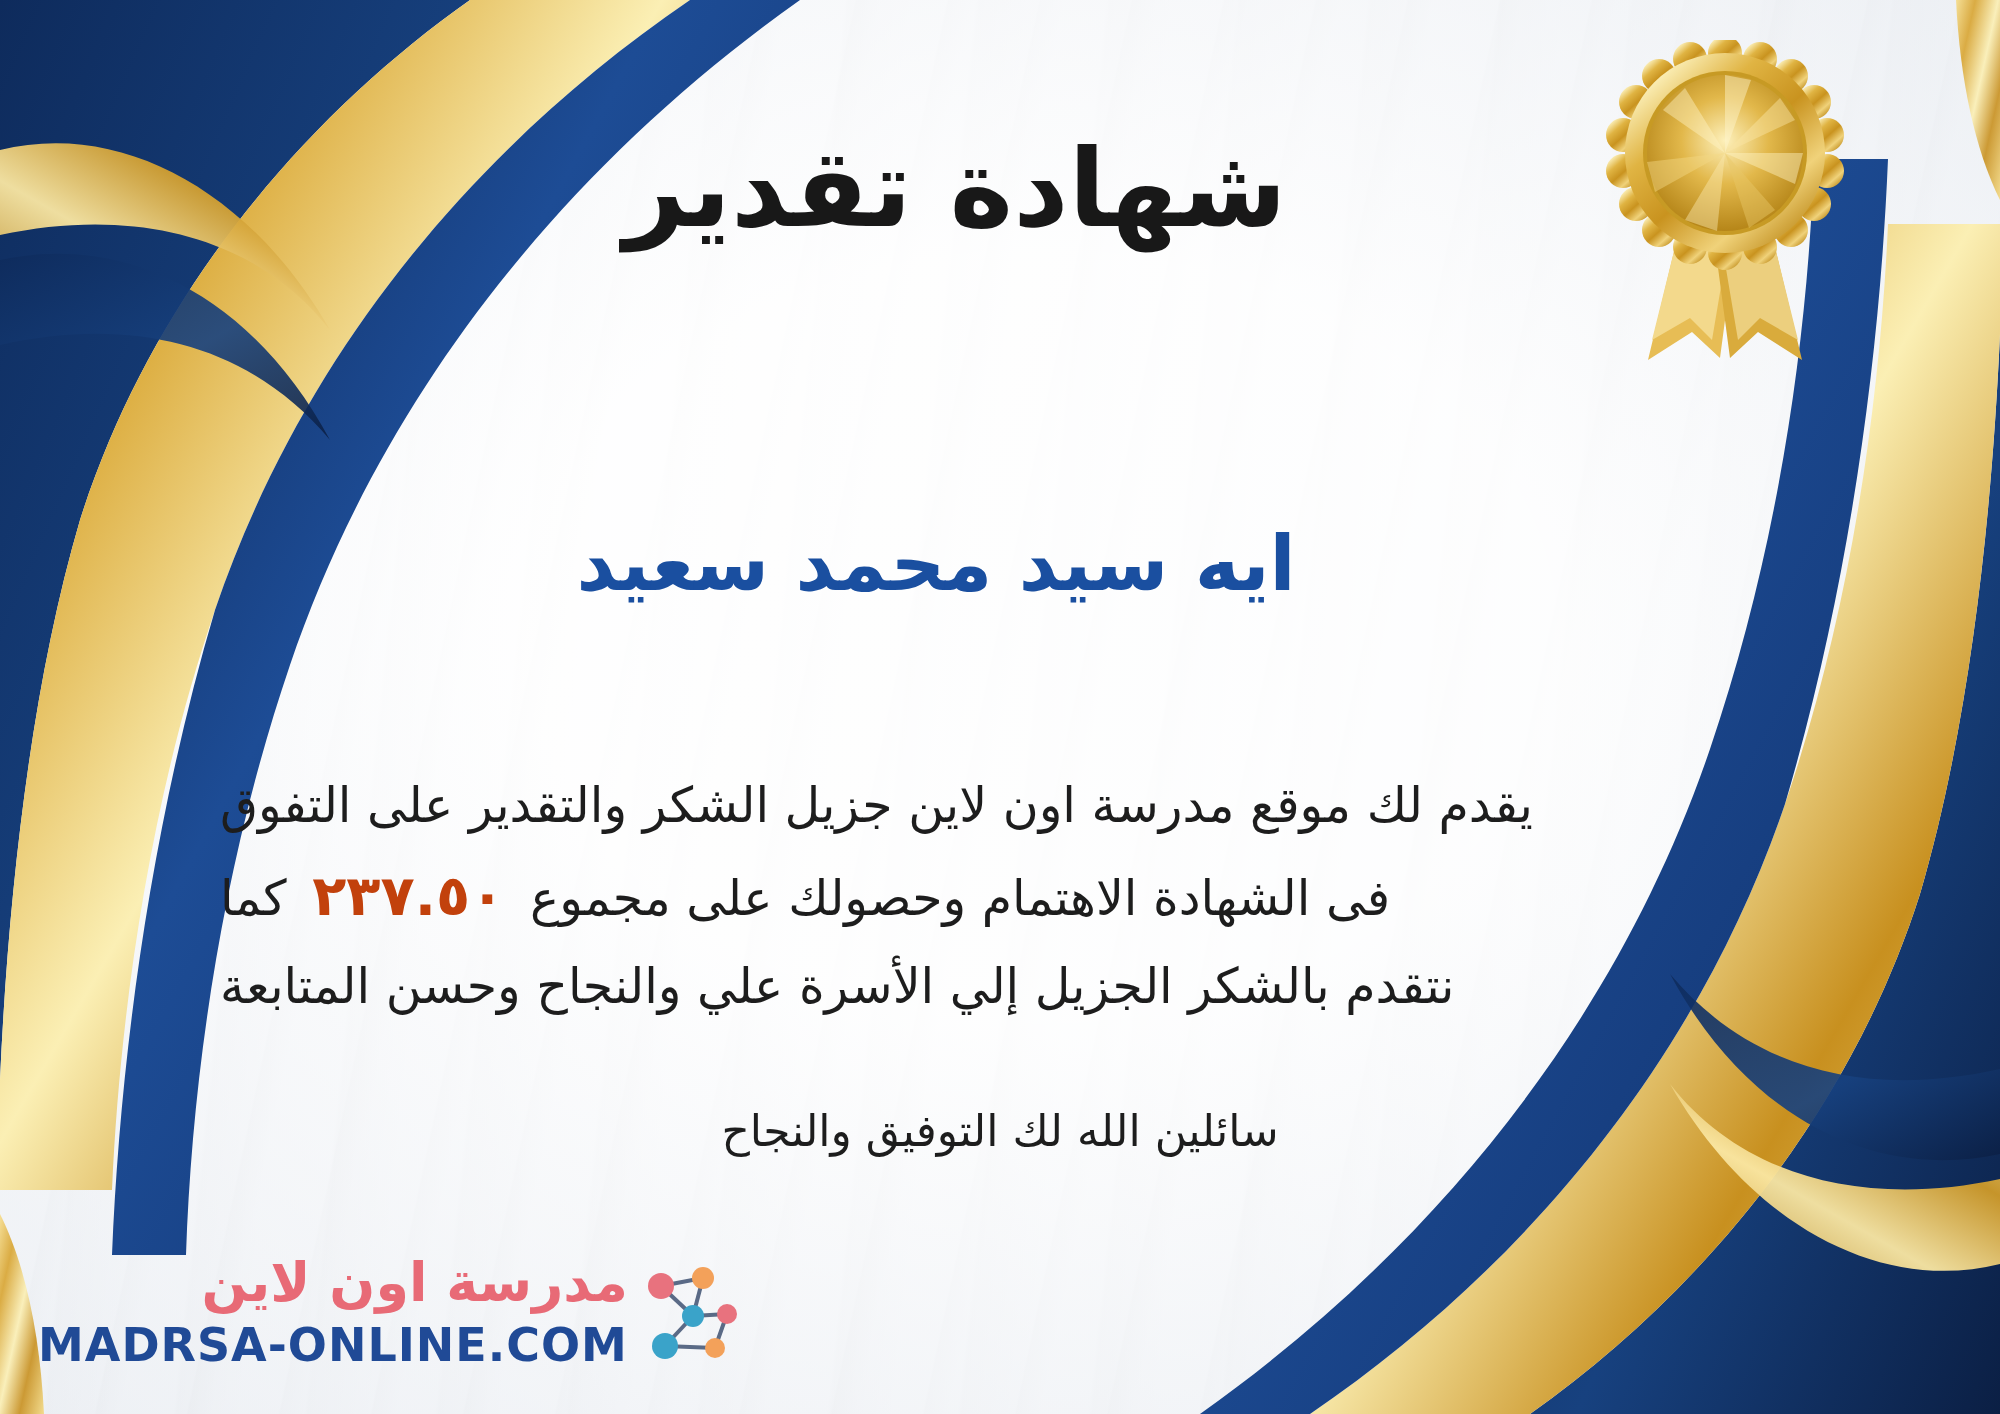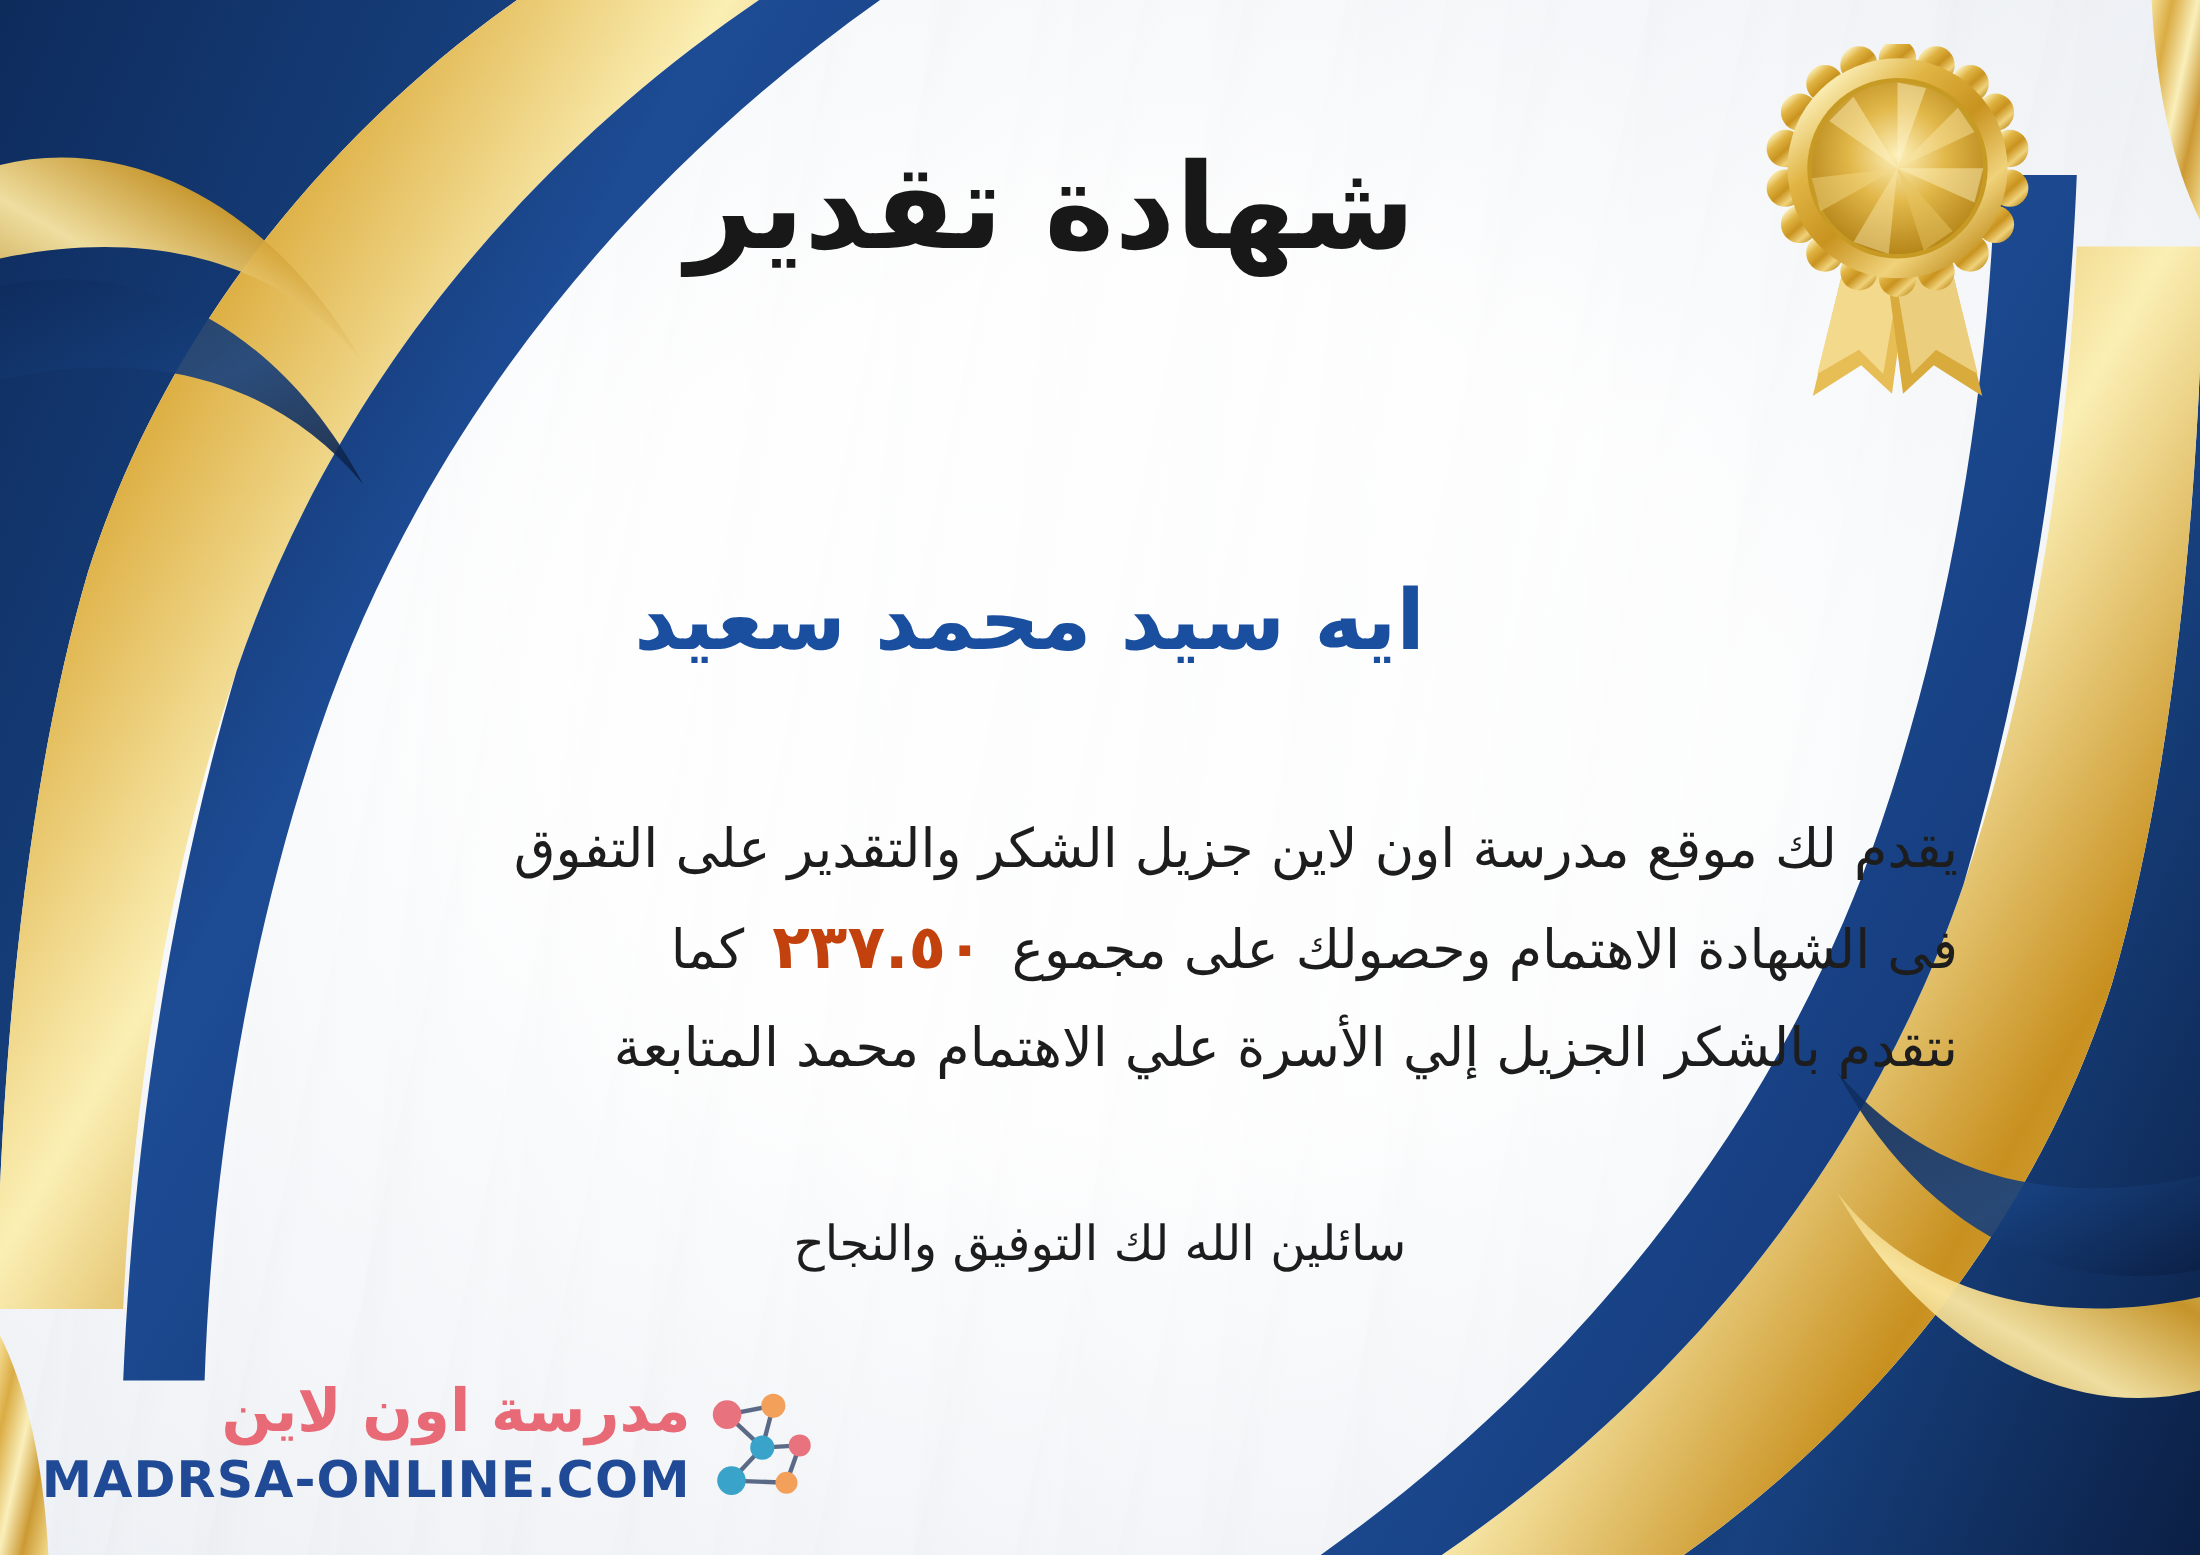--- a/index.html
+++ b/index.html
@@ -87,25 +87,25 @@
     width: 1872px;
     text-align: center;
     font-size: 76px;
     font-weight: 700;
     color: #1a4fa0;
     line-height: 1.15;
   }
 
   .body-text {
     position: absolute;
-    top: 730px;
+    top: 764px;
     left: 50%;
     transform: translateX(-50%);
     width: 1560px;
-    text-align: right;
+    text-align: left;
     font-size: 49px;
     font-weight: 500;
     color: #1d1d1d;
     line-height: 1.72;
     direction: rtl;
   }
 
   .score {
     color: #c2410c;
     font-weight: 700;
@@ -294,21 +294,21 @@
 
     <div class="recipient">ايه سيد محمد سعيد</div>
 
     <div class="body-text">
       <div>يقدم لك موقع مدرسة اون لاين جزيل الشكر  والتقدير على التفوق</div>
       <div>
         <span>فى الشهادة الاهتمام وحصولك على مجموع</span>
         <span class="score">٢٣٧.٥٠</span>
         <span>كما</span>
       </div>
-      <div>نتقدم  بالشكر الجزيل إلي الأسرة علي الاهتمام محمد المتابعة</div>
+      <div>نتقدم  بالشكر الجزيل إلي الأسرة علي والنجاح وحسن المتابعة</div>
     </div>
 
     <div class="closing">سائلين الله لك التوفيق  والنجاح</div>
 
     <div class="brand">
       <div class="brand-text">
         <div class="brand-ar">مدرسة اون لاين</div>
         <div class="brand-url">MADRSA-ONLINE.COM</div>
       </div>
 

